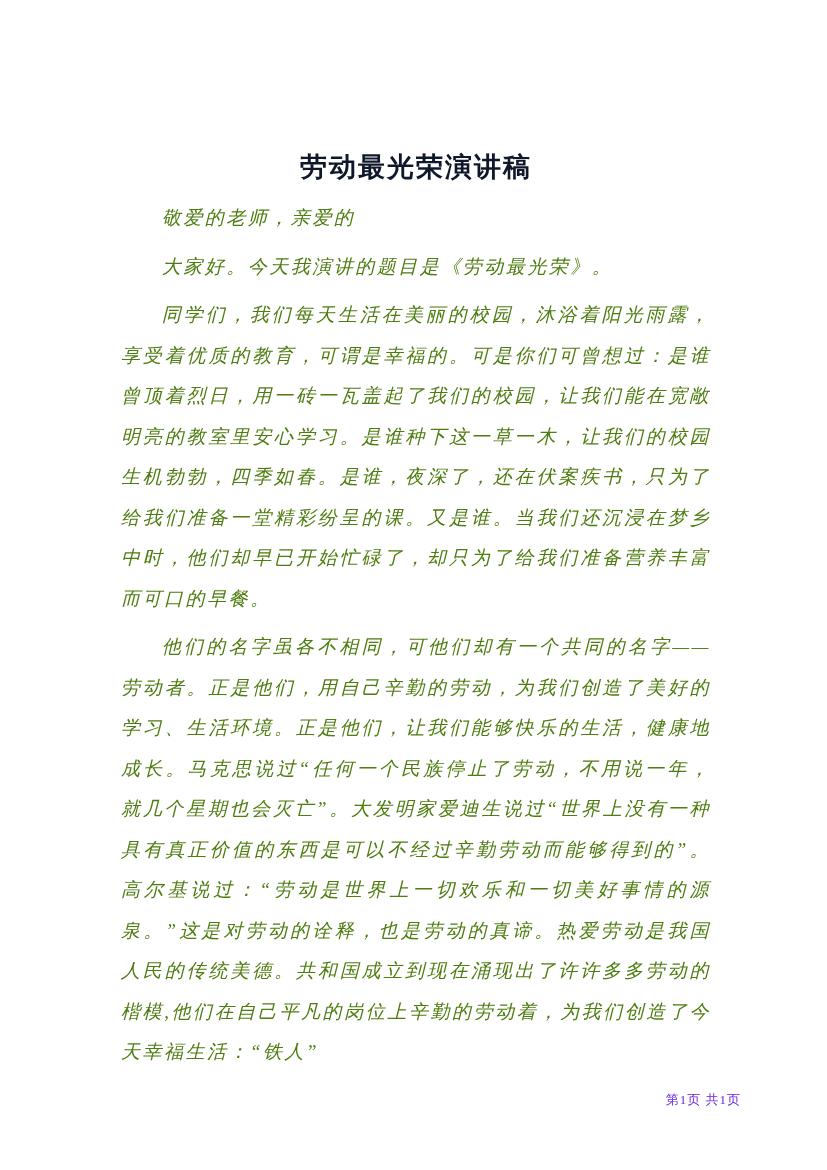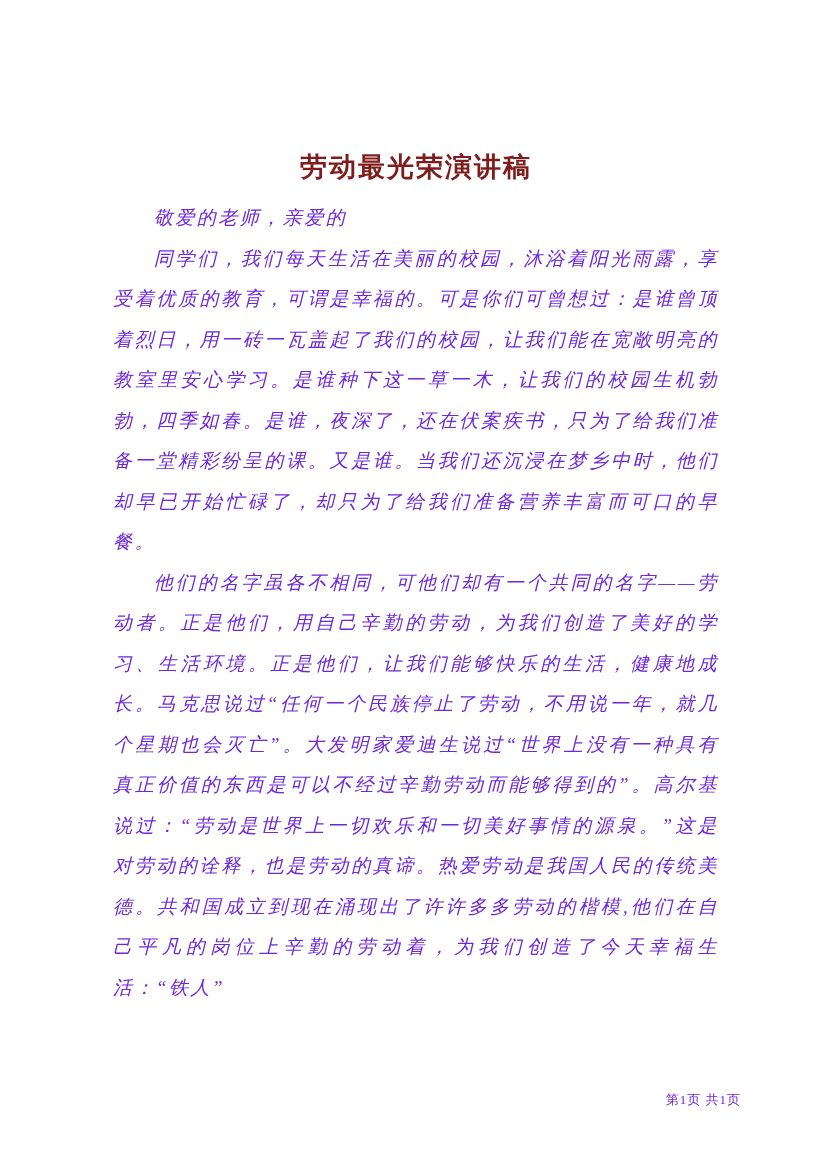--- a/index.html
+++ b/index.html
@@ -24,34 +24,34 @@
     width: 606px;
     color: #1d1d1d;
   }
   .doc-title {
     margin: 0 0 13px 0;
     text-align: center;
     font-family: "Liberation Serif", "DejaVu Serif", serif;
     font-weight: 700;
     font-size: 27px;
     letter-spacing: 2px;
-    color: #7f1d1d;
+    color: #0f172a;
     font-style: normal;
   }
   .para {
-    margin: 0;
+    margin: 8px;
     font-family: "Liberation Serif", "DejaVu Serif", serif;
     font-style: italic;          
     font-size: 19px;
     line-height: 40.5px;
     letter-spacing: 2.5px;
     text-indent: 2.15em;
     text-align: justify;
     text-justify: inter-character;
-    color: #6d28d9;
+    color: #4d7c0f;
   }
   .footer {
     position: absolute;
     right: 86px;
     bottom: 61px;
     font-family: "Liberation Serif", "DejaVu Serif", serif;
     font-size: 13px;
     letter-spacing: 1px;
     color: #6d28d9;
   }
@@ -59,20 +59,21 @@
 </head>
 <body>
 
 <div class="page">
   <div class="content">
     <h1 class="doc-title">劳动最光荣演讲稿</h1>
 
     <p class="para">敬爱的老师，亲爱的</p>
 
 
+    <p class="para">大家好。今天我演讲的题目是《劳动最光荣》。</p>
 
     <p class="para">同学们，我们每天生活在美丽的校园，沐浴着阳光雨露，享受着优质的教育，可谓是幸福的。可是你们可曾想过：是谁曾顶着烈日，用一砖一瓦盖起了我们的校园，让我们能在宽敞明亮的教室里安心学习。是谁种下这一草一木，让我们的校园生机勃勃，四季如春。是谁，夜深了，还在伏案疾书，只为了给我们准备一堂精彩纷呈的课。又是谁。当我们还沉浸在梦乡中时，他们却早已开始忙碌了，却只为了给我们准备营养丰富而可口的早餐。</p>
 
     <p class="para">他们的名字虽各不相同，可他们却有一个共同的名字——劳动者。正是他们，用自己辛勤的劳动，为我们创造了美好的学习、生活环境。正是他们，让我们能够快乐的生活，健康地成长。马克思说过“任何一个民族停止了劳动，不用说一年，就几个星期也会灭亡”。大发明家爱迪生说过“世界上没有一种具有真正价值的东西是可以不经过辛勤劳动而能够得到的”。高尔基说过：“劳动是世界上一切欢乐和一切美好事情的源泉。”这是对劳动的诠释，也是劳动的真谛。热爱劳动是我国人民的传统美德。共和国成立到现在涌现出了许许多多劳动的楷模,他们在自己平凡的岗位上辛勤的劳动着，为我们创造了今天幸福生活：“铁人”</p>
   </div>
 
   <div class="footer">第1页 共1页</div>
 </div>
 
 </body></html>

